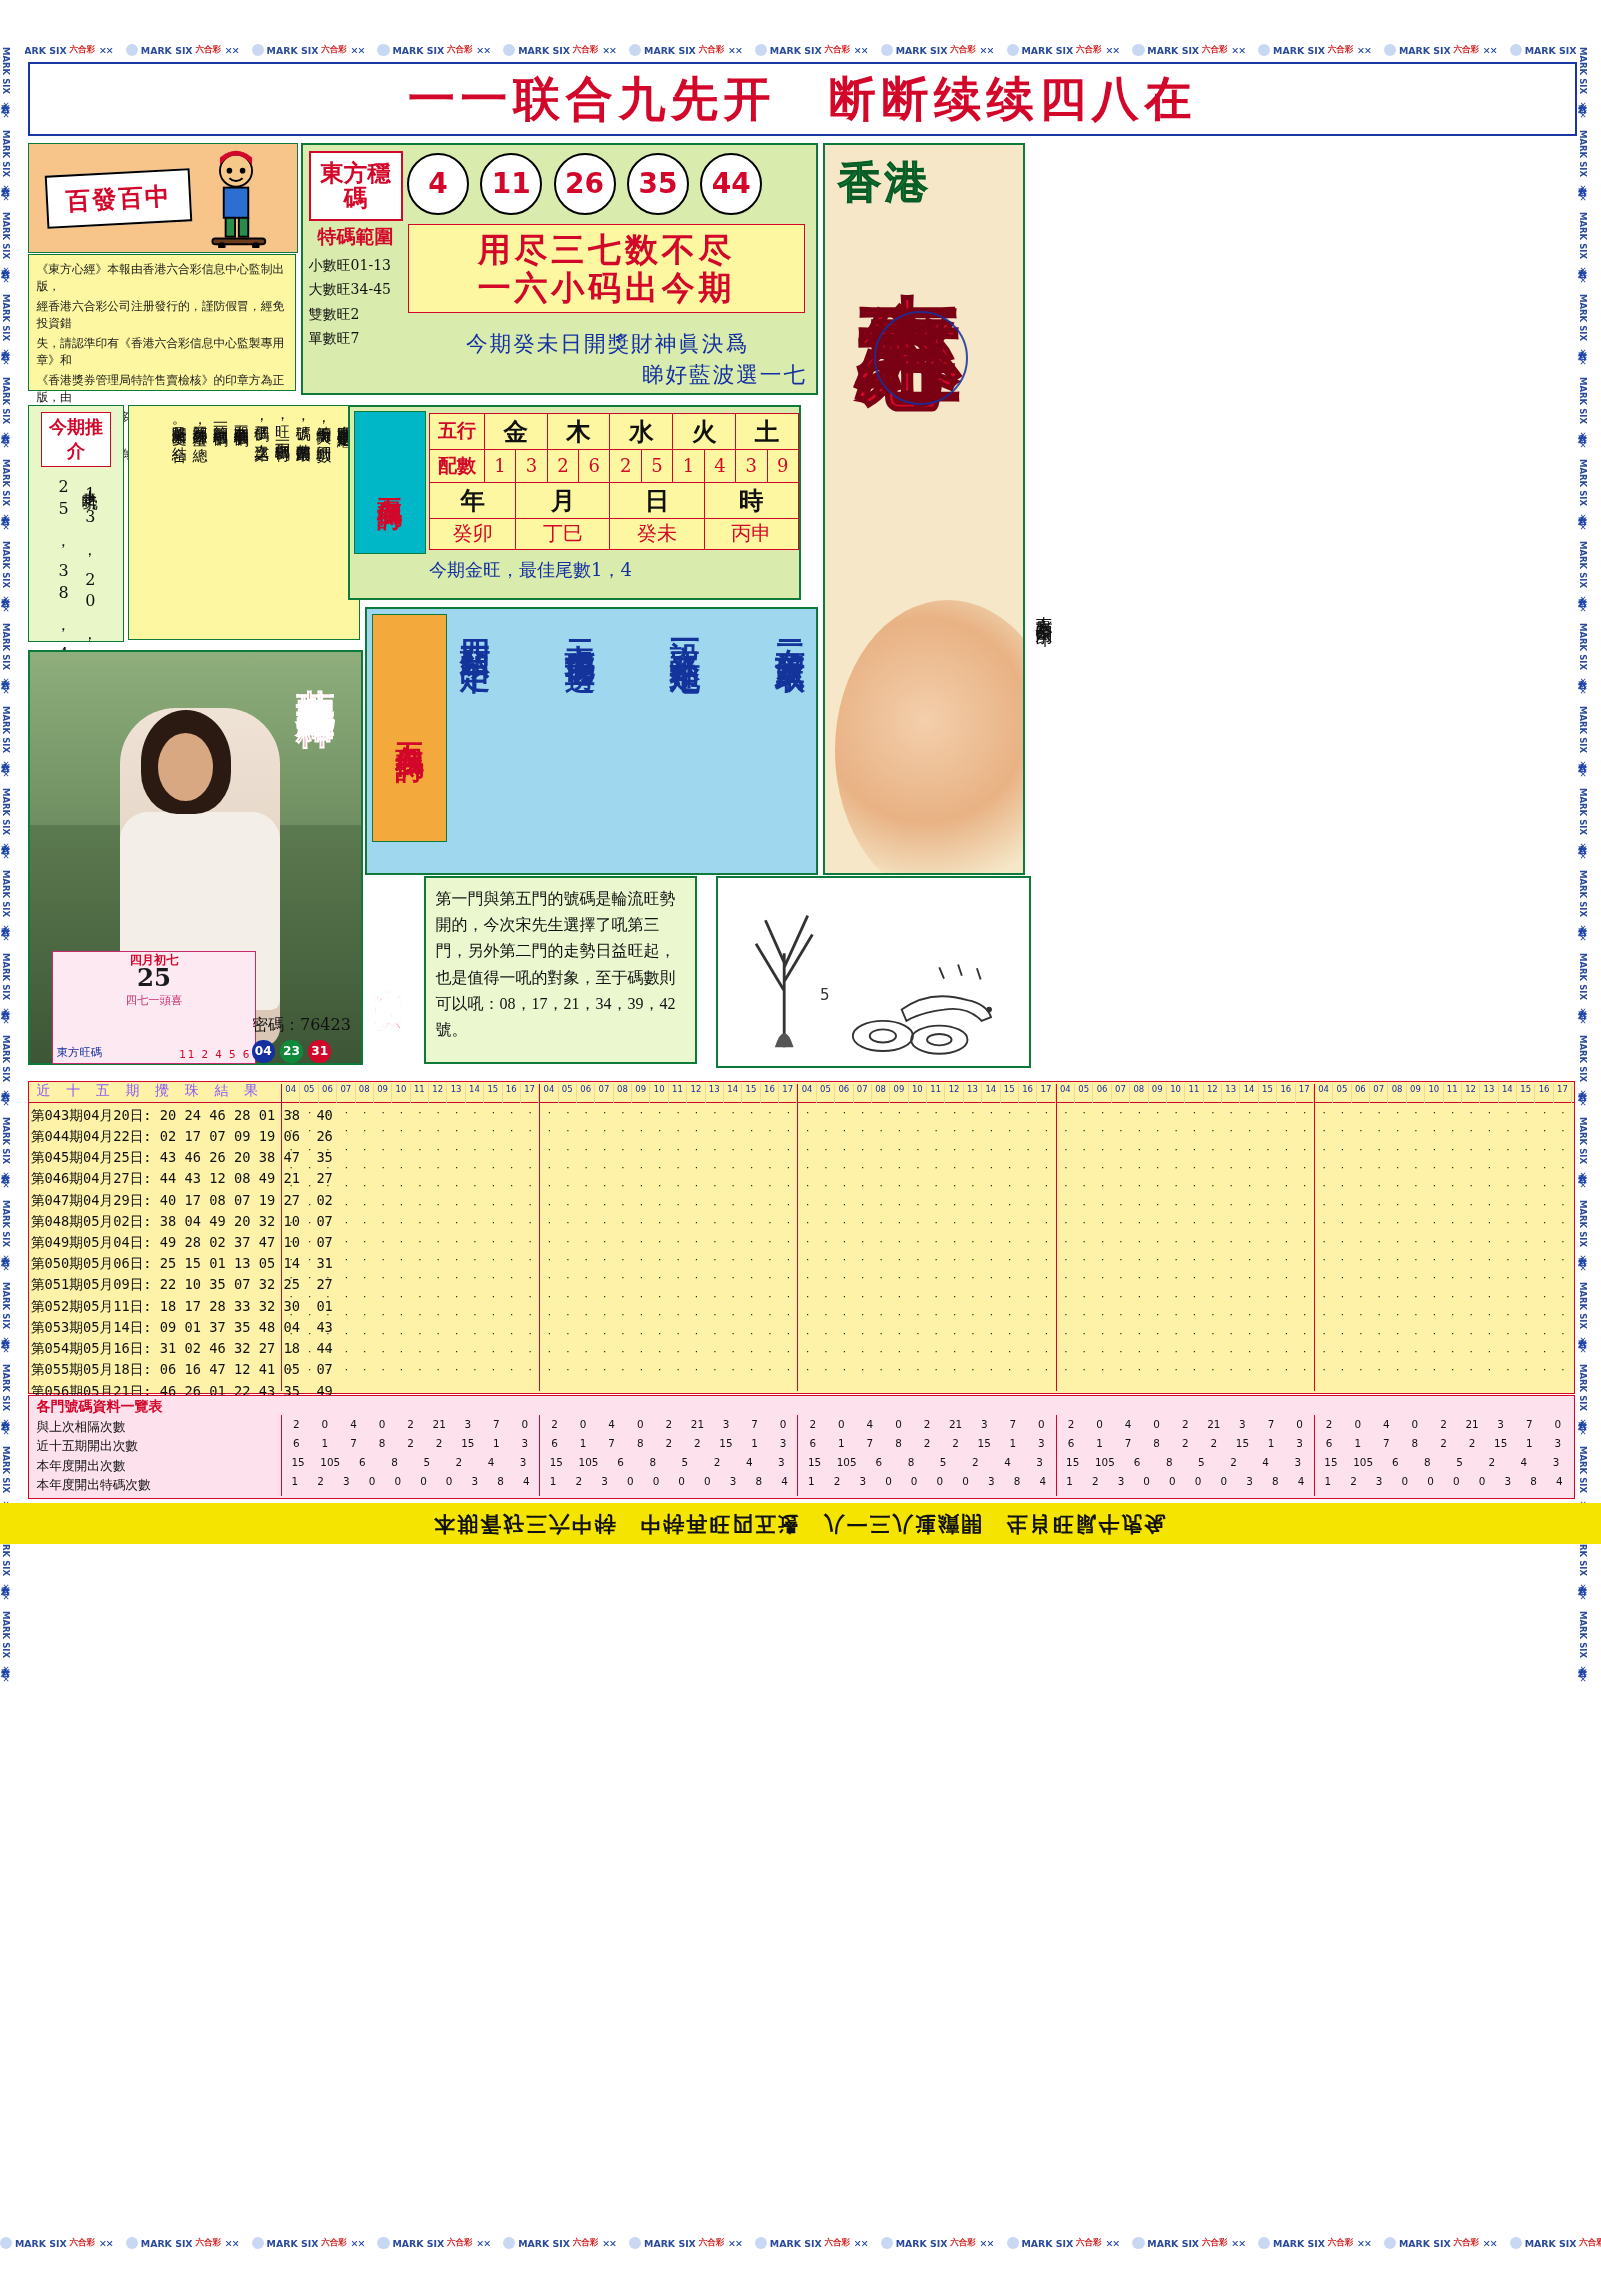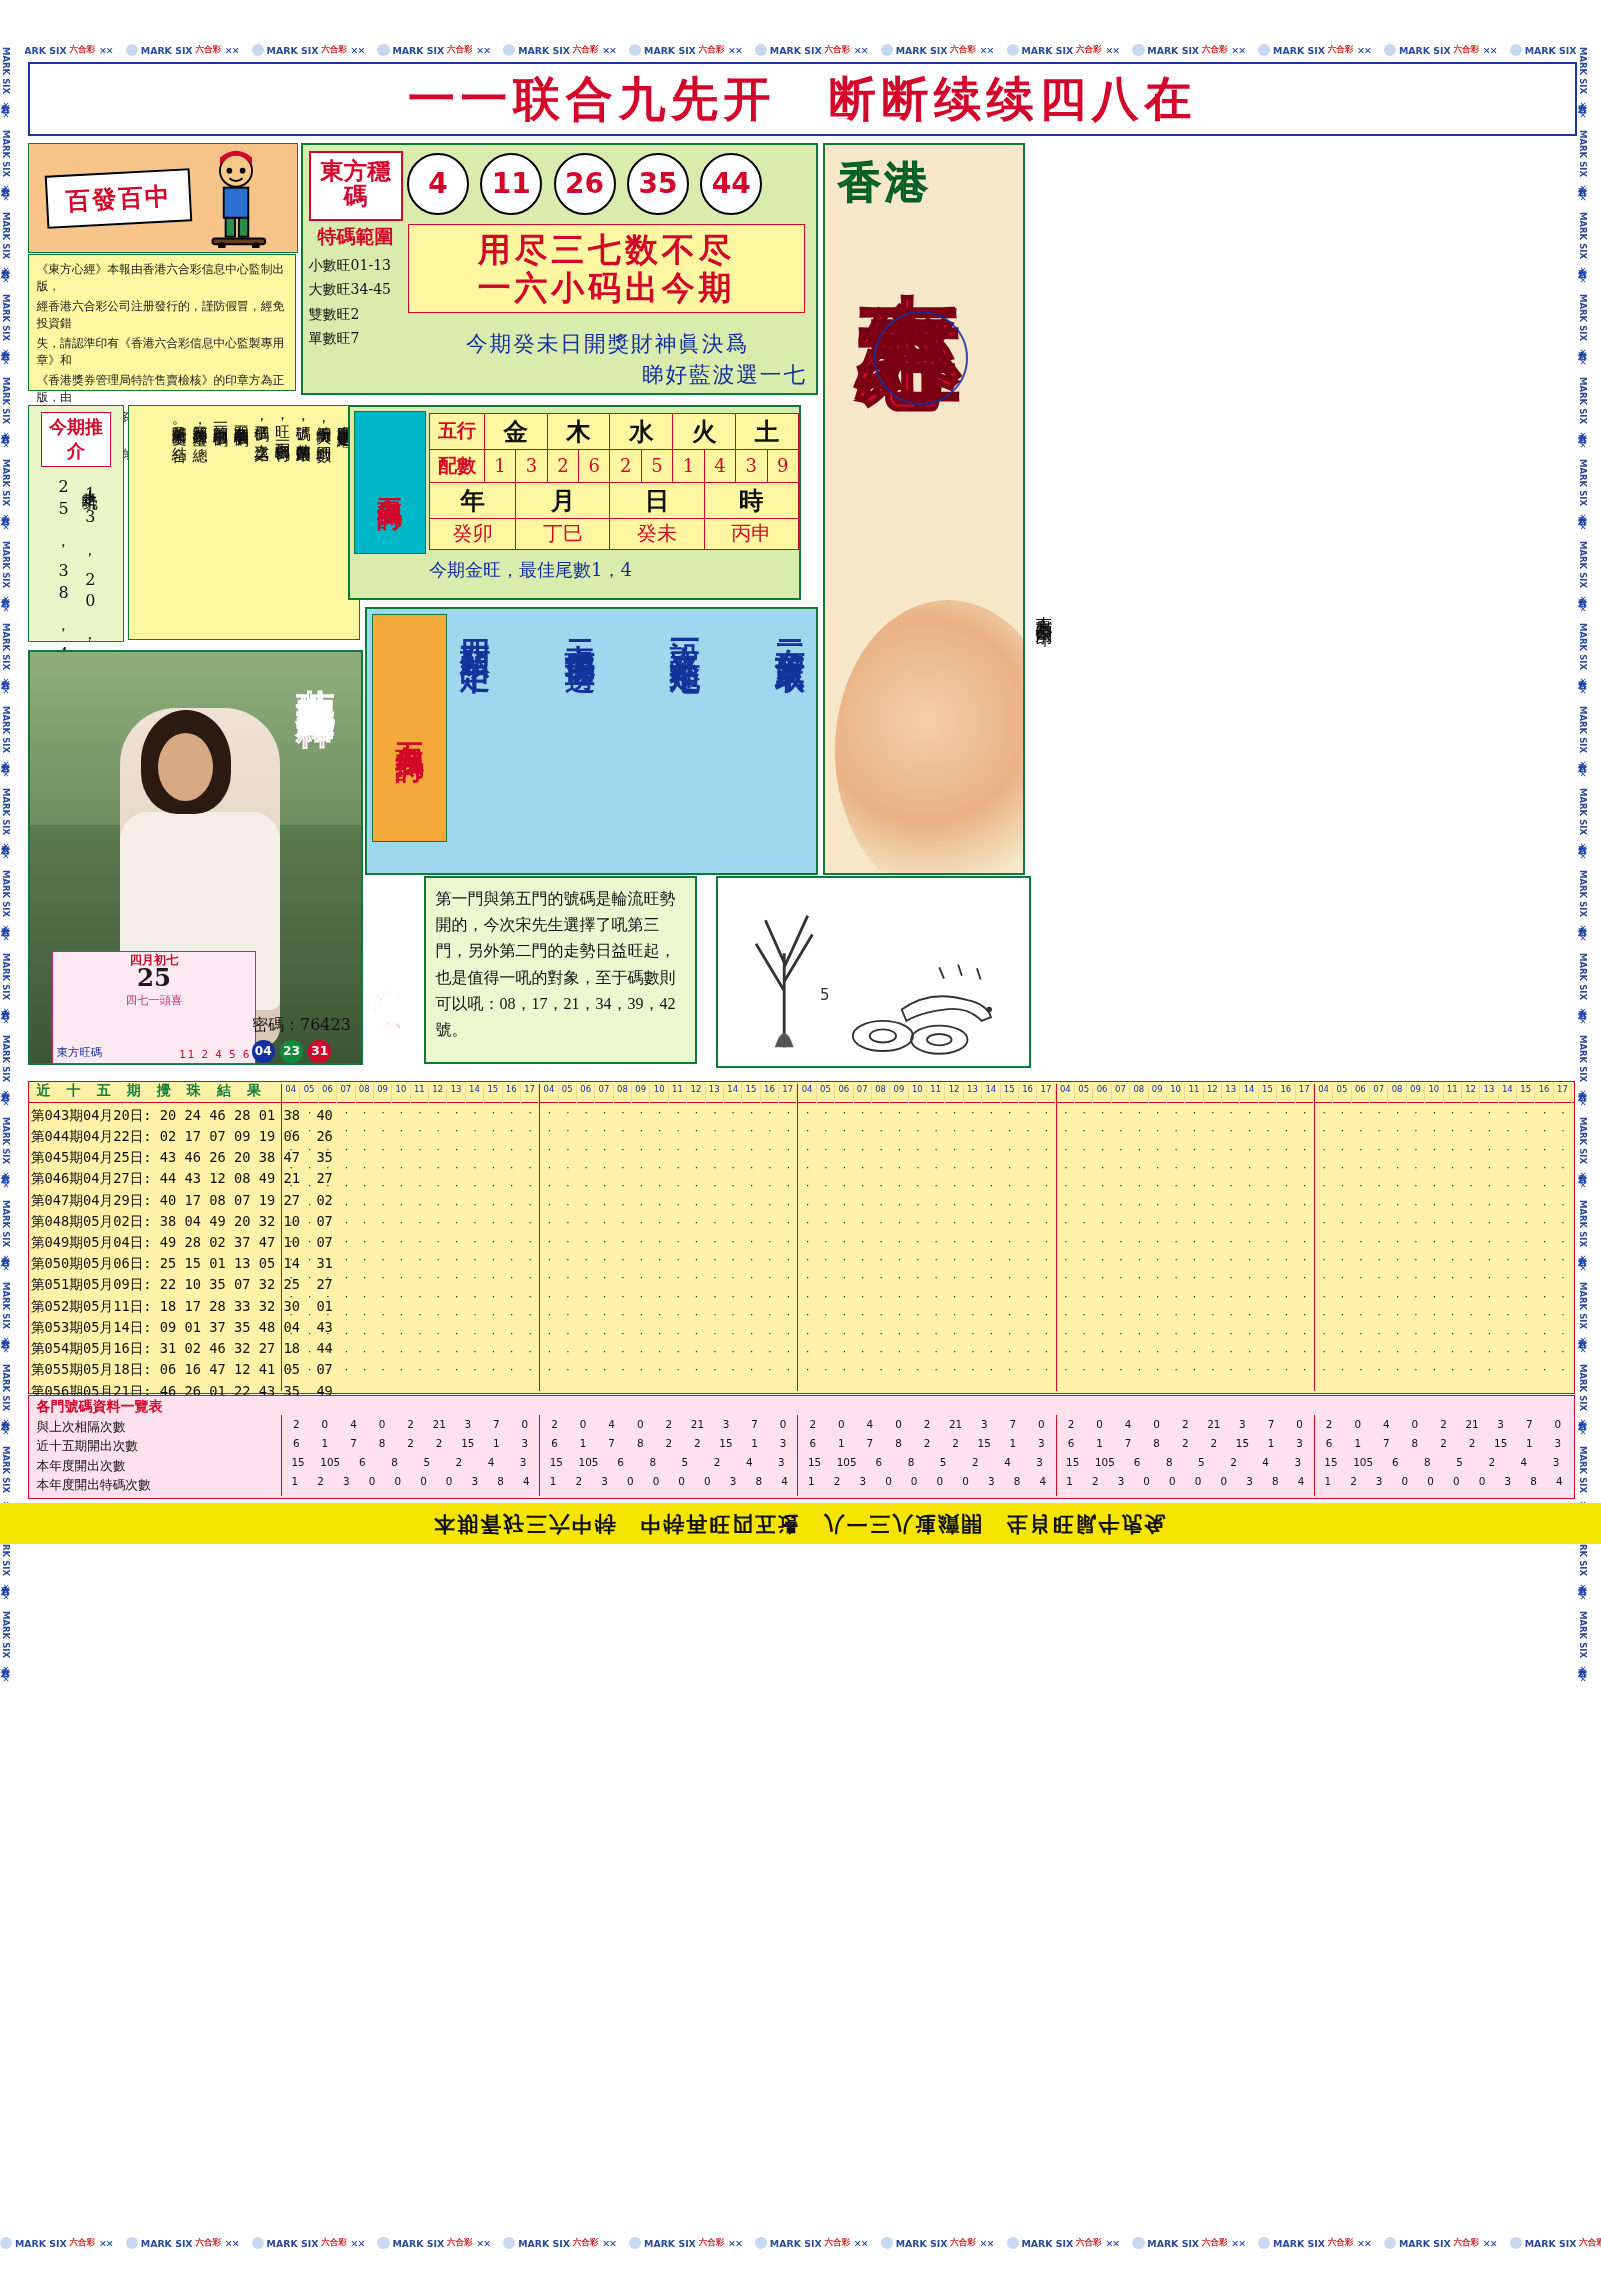--- a/index.html
+++ b/index.html
@@ -41,21 +41,21 @@
   .tuijian .tt{margin:5.6px auto 0;width:68px;background:#fff;border:1.9px solid #d3072a;color:#d3072a;text-align:center;font-size:18px;font-weight:bold;padding:2.8px 0;font-family:"DejaVu Serif","Liberation Serif",serif;}
   .tuijian .vcol{display:flex;flex-direction:row-reverse;justify-content:center;margin-top:9.4px;}
   .tuijian .vcol span{writing-mode:vertical-rl;text-orientation:upright;font-size:16px;color:#111;letter-spacing:2.8px;font-family:"DejaVu Serif","Liberation Serif",serif;margin:0 2.8px;}
 
   .vtext{position:absolute;left:128px;top:405px;width:232px;height:235px;background:#fcf7a0;border:1.9px solid #0d7a3a;display:flex;flex-direction:row-reverse;justify-content:flex-start;padding:7.5px 5.6px;box-sizing:border-box;overflow:hidden;}
   .vtext span{writing-mode:vertical-rl;text-orientation:upright;font-size:15px;line-height:1.25;color:#111;font-family:"DejaVu Serif","Liberation Serif",serif;letter-spacing:0.9px;margin-left:1.9px;}
 
   
   .centerbox{position:absolute;left:301px;top:143px;width:513px;height:248px;background:#d9ecae;border:2.8px solid #0d7a3a;}
   .dfwm{position:absolute;left:5.6px;top:5.6px;width:90px;height:66px;background:#fff;border:2.8px solid #d3072a;display:flex;align-items:center;justify-content:center;}
-  .dfwm b{color:#d3072a;font-size:23.5px;font-family:Liberation Mono, monospace;line-height:1.05;text-align:center;}
+  .dfwm b{color:#d3072a;font-size:23.5px;font-family:Liberation Sans, sans-serif;line-height:1.05;text-align:center;}
   .balls{position:absolute;left:104px;top:7.5px;display:flex;gap:11.3px;}
   .balls .b{width:58px;height:58px;border-radius:50%;background:#fff;border:2.8px solid #000;display:flex;align-items:center;justify-content:center;font-size:28px;font-weight:bold;color:#d3072a;}
   .tmfw{position:absolute;left:5.6px;top:79px;width:94px;}
   .tmfw .t{color:#d3072a;font-size:19px;font-weight:bold;text-align:center;font-family:"DejaVu Serif","Liberation Serif",serif;}
   .tmfw .l{font-size:14px;color:#111;margin-top:6.6px;font-family:"DejaVu Serif","Liberation Serif",serif;}
   .poem{position:absolute;left:105px;top:79px;width:395px;background:#fcf7a0;border:1.9px solid #d3072a;padding:5.6px 0;text-align:center;}
   .poem div{color:#d3072a;font-size:33px;font-weight:bold;letter-spacing:3.8px;font-family:"DejaVu Serif","Liberation Serif",serif;line-height:1.15;}
   .blue1{position:absolute;left:105px;top:184px;width:399px;text-align:center;color:#1430a0;font-size:21.7px;font-family:"DejaVu Serif","Liberation Serif",serif;letter-spacing:1.9px;}
   .blue2{position:absolute;left:105px;top:215px;width:399px;text-align:right;color:#1430a0;font-size:21.7px;font-family:"DejaVu Serif","Liberation Serif",serif;letter-spacing:1.9px;}
 
@@ -114,21 +114,21 @@
   .rightcol{position:absolute;left:823px;top:143px;width:198px;height:728px;background:#f5e7c8;border:2.8px solid #0d7a3a;overflow:hidden;}
   .rightcol .hk{position:absolute;left:13px;top:9.4px;color:#0f8a3a;font-size:43px;font-weight:bold;font-family:"DejaVu Serif","Liberation Serif",serif;letter-spacing:3.8px;-webkit-text-stroke:0.9px #0a5c27;}
   .rightcol .big{position:absolute;left:17px;top:66px;writing-mode:vertical-rl;text-orientation:upright;color:#d3072a;font-size:102px;font-weight:bold;font-family:"DejaVu Serif","Liberation Serif",serif;letter-spacing:5.6px;-webkit-text-stroke:1.9px #7a0013;}
   .rightcol .flower{position:absolute;right:-38px;bottom:-28px;width:226px;height:301px;border-radius:50%;background:radial-gradient(circle at 40% 40%,#f3c7a2,#e4a06d 45%,#f5e7c8 75%);opacity:.75;}
   .rightcol .seal{position:absolute;left:49px;top:166px;width:90px;height:90px;border:2.8px solid #1430a0;border-radius:50%;opacity:.85;}
   .rcside{position:absolute;left:1026px;top:603px;width:38px;height:273px;display:flex;justify-content:center;}
   .rcside span{writing-mode:vertical-rl;text-orientation:upright;font-size:17px;color:#111;font-family:"DejaVu Serif","Liberation Serif",serif;letter-spacing:1.9px;}
 
   
   .results{position:absolute;left:28px;top:1081px;width:1545px;height:311px;background:#fdf2a8;border:1.9px solid #d3072a;}
-  .results .hdr{height:21px;background:#fdf2a8;border-bottom:0.9px solid #d3072a;color:#15803d;font-size:14px;font-weight:bold;padding-left:7.5px;letter-spacing:5.6px;box-sizing:border-box;}
+  .results .hdr{height:21px;background:#fdf2a8;border-bottom:0.9px solid #d3072a;color:#8b5cf6;font-size:14px;font-weight:normal;padding-left:7.5px;letter-spacing:5.6px;box-sizing:border-box;}
   .results .rows{position:absolute;left:1.9px;top:22.6px;width:245px;}
   .results .rows .r{font-size:13.7px;color:#111;font-family:"DejaVu Sans Mono","Liberation Mono",monospace;line-height:1.55;white-space:pre;}
   .grid{position:absolute;left:252px;top:1.9px;right:1.9px;bottom:1.9px;display:flex;}
   .gsec{flex:1;border-left:0.9px solid #d3072a;position:relative;}
   .gsec .gh{height:19px;display:flex;}
   .gsec .gh i{flex:1;font-style:normal;font-size:8.5px;color:#1430a0;text-align:center;border-right:0.9px solid #f0d89a;}
   .gsec .gb{position:absolute;left:0;top:19px;right:0;bottom:0;}
   .gsec .gr{display:flex;height:18.4px;}
   .gsec .gr u{flex:1;text-decoration:none;text-align:center;font-size:10.4px;color:#111;line-height:18.4px;}
 

